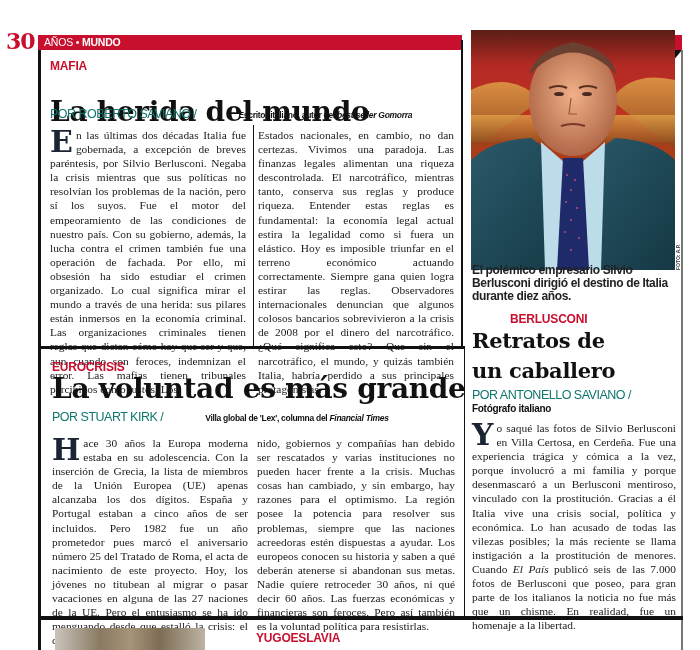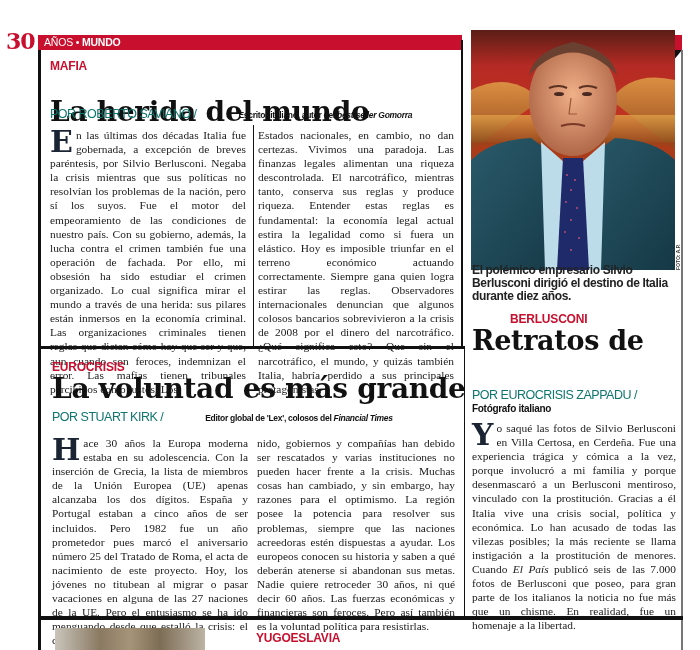--- a/index.html
+++ b/index.html
@@ -69,21 +69,21 @@
 </div>
 <div class="col" style="left:258px; top:128px; width:196px;">
   <span>Estados nacionales, en cambio, no dan certezas. Vivimos una paradoja. Las finanzas legales alimentan una riqueza descontrolada. El narcotráfico, mientras tanto, conserva sus reglas y produce riqueza. Entender estas reglas es fundamental: la economía legal actual estira la legalidad como si fuera un elástico. Hoy es imposible triunfar en el terreno económico actuando correctamente. Siempre gana quien logra estirar las reglas. Observadores internacionales denuncian que algunos colosos bancarios sobrevivieron a la crisis de 2008 por el dinero del narcotráfico. ¿Qué significa esto? Que sin el narcotráfico, el mundo, y quizás también Italia, habría perdido a sus principales protagonistas.</span>
 </div>
 
 <div class="kicker" style="left:52px; top:360px;">EUROCRISIS</div>
 <div class="headline" style="left:52px; top:373px; font-size:28px; line-height:32px;">La voluntad es más grande</div>
 <div class="byline" style="left:52px; top:410px;">
   <span class="by">POR STUART KIRK</span>
   <span class="by">/</span>
-  <span class="role"><span>Editor global de 'Lex', colosos del </span><i>Financial Times</i></span>
+  <span class="role"><span>Villa global de 'Lex', columna del </span><i>Financial Times</i></span>
 </div>
 <div class="col" style="left:52px; top:436px; width:196px;">
   <span class="dropcap">H</span><span>ace 30 años la Europa moderna estaba en su adolescencia. Con la inserción de Grecia, la lista de miembros de la Unión Europea (UE) apenas alcanzaba los dos dígitos. España y Portugal estaban a cinco años de ser incluidos. Pero 1982 fue un año prometedor pues marcó el aniversario número 25 del Tratado de Roma, el acta de nacimiento de este proyecto. Hoy, los jóvenes no titubean al migrar o pasar vacaciones en alguna de las 27 naciones de la UE. Pero el entusiasmo se ha ido menguando desde que estalló la crisis: el crecimiento está dete-</span>
 </div>
 <div class="col" style="left:257px; top:436px; width:198px;">
   <span>nido, gobiernos y compañías han debido ser rescatados y varias instituciones no pueden hacer frente a la crisis. Muchas cosas han cambiado, y sin embargo, hay razones para el optimismo. La región posee la potencia para resolver sus problemas, siempre que las naciones acreedoras estén dispuestas a ayudar. Los europeos conocen su historia y saben a qué deberán atenerse si abandonan sus metas. Nadie quiere retroceder 30 años, ni qué decir 60 años. Las fuerzas económicas y financieras son feroces. Pero así también es la voluntad política para resistirlas.</span>
 </div>
 
 <div class="photo">
   <svg width="204" height="240" viewBox="0 0 204 240">
@@ -133,25 +133,26 @@
     <ellipse cx="88" cy="64" rx="5" ry="2" fill="#4a2a20"></ellipse>
     <ellipse cx="116" cy="64" rx="5" ry="2" fill="#4a2a20"></ellipse>
     <path d="M100 68 L98 84 L106 84" stroke="#9a5838" stroke-width="1.2" fill="none"></path>
     <path d="M90 96 Q102 92 114 96" stroke="#7a3828" stroke-width="2" fill="none"></path>
   </svg>
 </div>
 <div class="credit">FOTO: A.P.</div>
 <div class="caption">El polémico empresario Silvio Berlusconi dirigió el destino de Italia durante diez años.</div>
 
 <div class="kicker" style="left:472px; top:312px;margin-left:38px;">BERLUSCONI</div>
-<div class="headline" style="left:472px; top:326px; font-size:27px; line-height:30px;">
+<div class="headline" style="left:472px; top:326px; font-size:21px; line-height:30px;">
   <div>Retratos de</div>
+  <div>un caballero</div>
 </div>
 <div class="byline" style="left:472px; top:388px;">
-  <span class="by">POR EUROCRISIS ZAPPADU</span>
+  <span class="by">POR ANTONELLO SAVIANO</span>
   <span class="by">/</span>
 </div>
 <div class="role-block" style="left:472px; top:403px;">Fotógrafo italiano</div>
 <div class="col" style="left:472px; top:421px; width:204px;">
   <span class="dropcap">Y</span><span>o saqué las fotos de Silvio Berlusconi en Villa Certosa, en Cerdeña. Fue una experiencia trágica y cómica a la vez, porque involucró a mi familia y porque desenmascaró a un Berlusconi mentiroso, vinculado con la prostitución. Gracias a él Italia vive una crisis social, política y económica. Lo han acusado de todas las vilezas posibles; la más reciente se llama instigación a la prostitución de menores. Cuando </span><i>El País</i><span> publicó seis de las 7.000 fotos de Berlusconi que poseo, para gran parte de los italianos la noticia no fue más que un chisme. En realidad, fue un homenaje a la libertad.</span>
 </div>
 
 <div class="thumb"></div>
 <div class="kicker" style="left:256px; top:631px;">YUGOESLAVIA</div>
 

